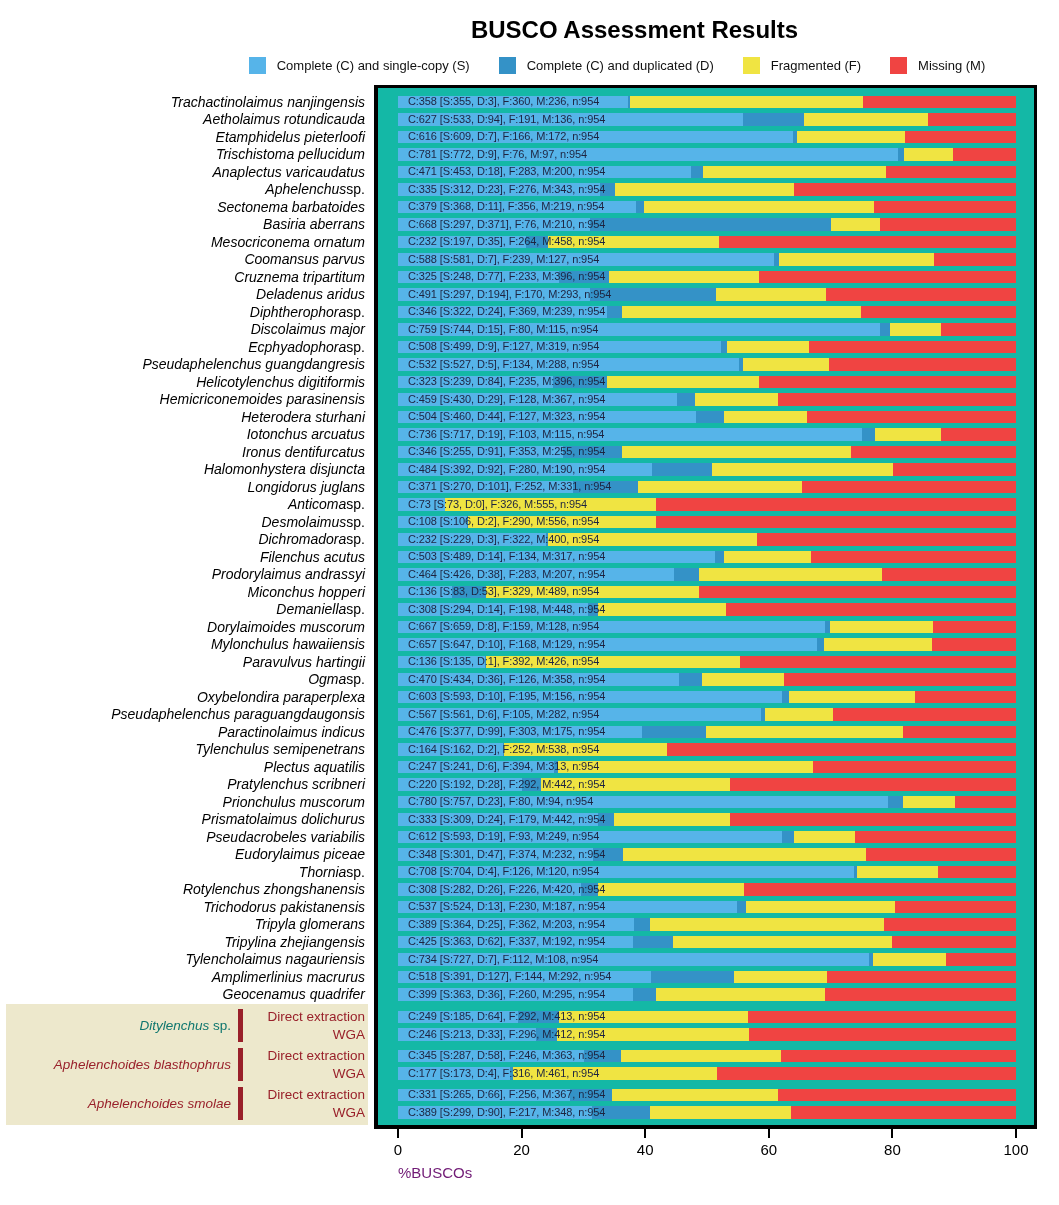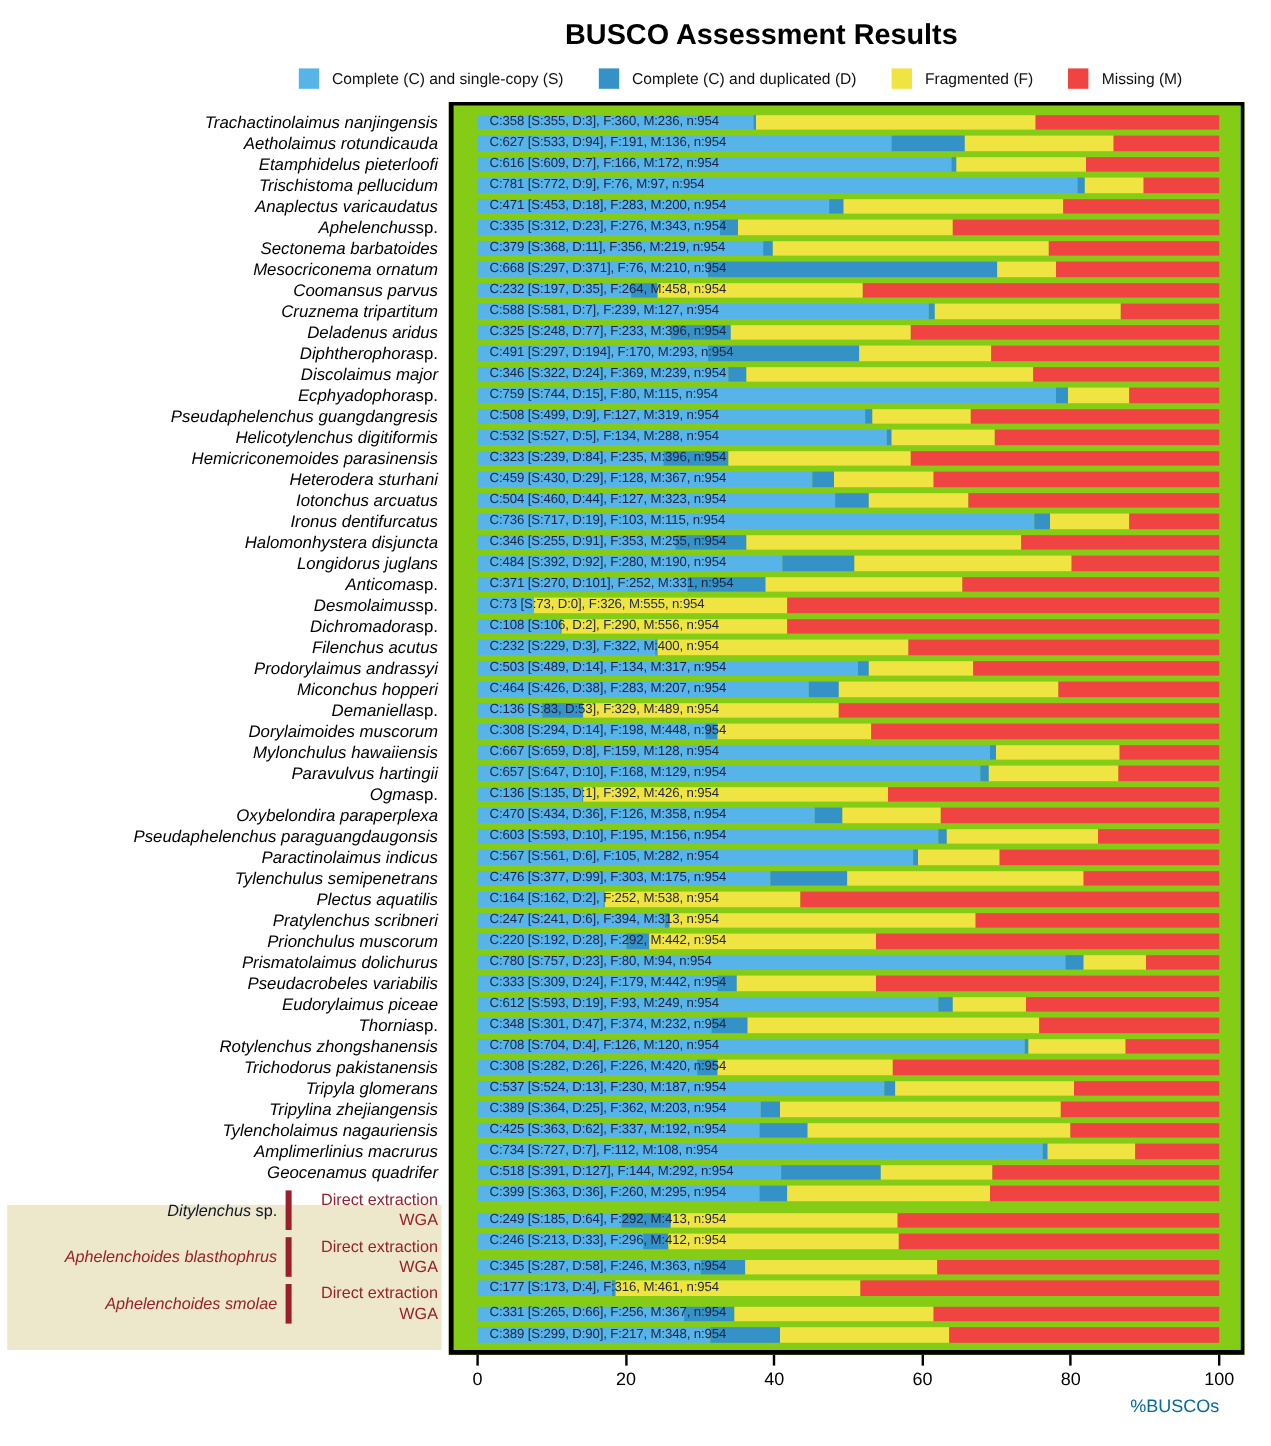--- a/index.html
+++ b/index.html
@@ -22,34 +22,34 @@
   .group-block { height:35px; display:flex; align-items:center; position:relative; z-index:1; }
   .group-block.gap5 { margin-top:5px; }
   .group-block.gap4 { margin-top:4px; }
   .g-name { flex:1; text-align:right; font-size:13.5px; font-style:italic; white-space:nowrap; }
   .g-divider { width:5px; align-self:stretch; margin:1px 7px 1px 7px; }
   .g-methods { width:124px; }
   .g-method { height:17.5px; line-height:17.5px; text-align:right; font-size:13.5px; padding-right:9px; white-space:nowrap; }
 
   .plot-col { flex:1; }
   .plot-box { border:3px solid #000; border-left-width:4px; border-bottom-width:4px;
-              margin-right:22px; padding:5px 18px 4px 20px; background:#84cc16; }
+              margin-right:22px; padding:5px 18px 4px 20px; background:#14b8a6; }
   .bar-row { height:17.5px; display:flex; align-items:center; }
   .bar-row.gap5 { margin-top:5px; }
   .bar-row.gap4 { margin-top:4px; }
   .bar { position:relative; height:12.5px; width:100%; display:flex; }
   .seg { height:100%; }
   .bar-label { position:absolute; left:10px; top:45%; transform:translateY(-50%);
                font-size:11px; color:#1d2440; white-space:nowrap; letter-spacing:-0.1px; }
 
   .x-axis   { position:relative; height:9px; margin-left:24px; margin-right:43px; }
   .x-tick   { position:absolute; top:0; width:2px; height:9px; background:#000; transform:translateX(-1px); }
   .x-labels { position:relative; height:19px; margin-top:3px; margin-left:24px; margin-right:43px; }
   .x-num    { position:absolute; top:0; transform:translateX(-50%); font-size:15px; color:#000; }
-  .x-title  { margin-left:24px; margin-right:43px; text-align:right; font-size:15px; color:#0369a1; margin-top:4px; }
+  .x-title  { margin-left:24px; margin-right:43px; text-align:left; font-size:15px; color:#701a75; margin-top:4px; }
 </style>
 </head>
 <body>
 
 <div class="figure">
   <h1 class="title">BUSCO Assessment Results</h1>
   <div class="legend" id="legend">
       <div class="legend-item">
         <span class="legend-swatch" style="background: rgb(86, 180, 233);"></span>
         <span>Complete (C) and single-copy (S)</span>
@@ -73,20 +73,21 @@
     <div class="label-row">Trachactinolaimus nanjingensis</div>
         <div class="label-row">Aetholaimus rotundicauda</div>
         <div class="label-row">Etamphidelus pieterloofi</div>
         <div class="label-row">Trischistoma pellucidum</div>
         <div class="label-row">Anaplectus varicaudatus</div>
         <div class="label-row">
           <span>Aphelenchus</span>
           <span class="rm"> sp.</span>
         </div>
         <div class="label-row">Sectonema barbatoides</div>
+        <div class="label-row">Basiria aberrans</div>
         <div class="label-row">Mesocriconema ornatum</div>
         <div class="label-row">Coomansus parvus</div>
         <div class="label-row">Cruznema tripartitum</div>
         <div class="label-row">Deladenus aridus</div>
         <div class="label-row">
           <span>Diphtherophora</span>
           <span class="rm"> sp.</span>
         </div>
         <div class="label-row">Discolaimus major</div>
         <div class="label-row">
@@ -142,21 +143,21 @@
           <span class="rm"> sp.</span>
         </div>
         <div class="label-row">Rotylenchus zhongshanensis</div>
         <div class="label-row">Trichodorus pakistanensis</div>
         <div class="label-row">Tripyla glomerans</div>
         <div class="label-row">Tripylina zhejiangensis</div>
         <div class="label-row">Tylencholaimus nagauriensis</div>
         <div class="label-row">Amplimerlinius macrurus</div>
         <div class="label-row">Geocenamus quadrifer</div>
         <div class="group-block gap5">
-          <div class="g-name" style="color: #0f172a;"><span>Ditylenchus</span><span class="rm"> sp.</span></div>
+          <div class="g-name" style="color: #0f766e;"><span>Ditylenchus</span><span class="rm"> sp.</span></div>
           <div class="g-divider" style="background: rgb(153, 32, 42);"></div>
           <div class="g-methods">
             <div class="g-method" style="color: rgb(153, 32, 42);">Direct extraction</div>
             <div class="g-method" style="color: rgb(153, 32, 42);">WGA</div>
           </div>
         </div>
         <div class="group-block gap4">
           <div class="g-name" style="color: rgb(153, 32, 42);">Aphelenchoides blasthophrus</div>
           <div class="g-divider" style="background: rgb(153, 32, 42);"></div>
           <div class="g-methods">

